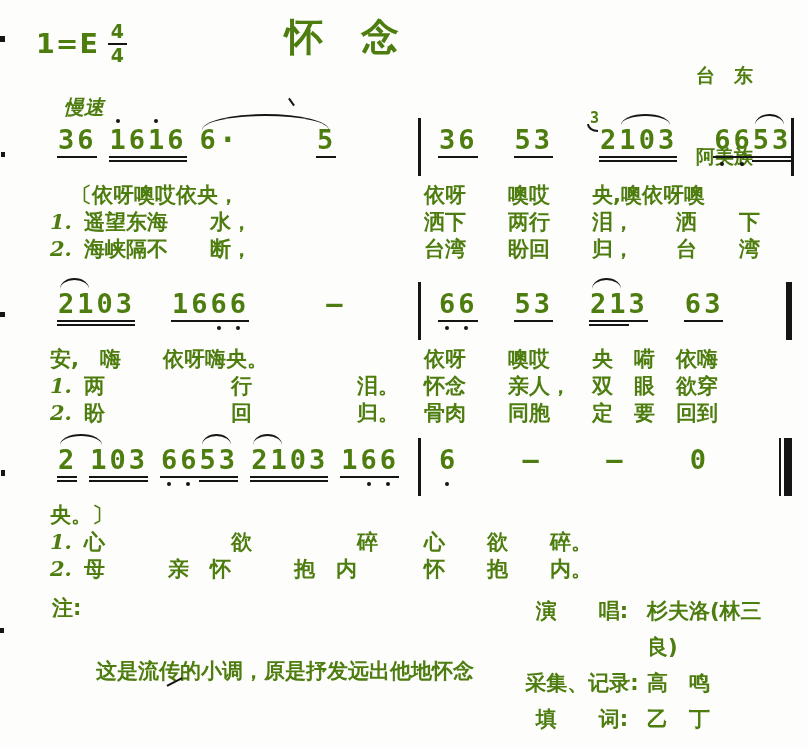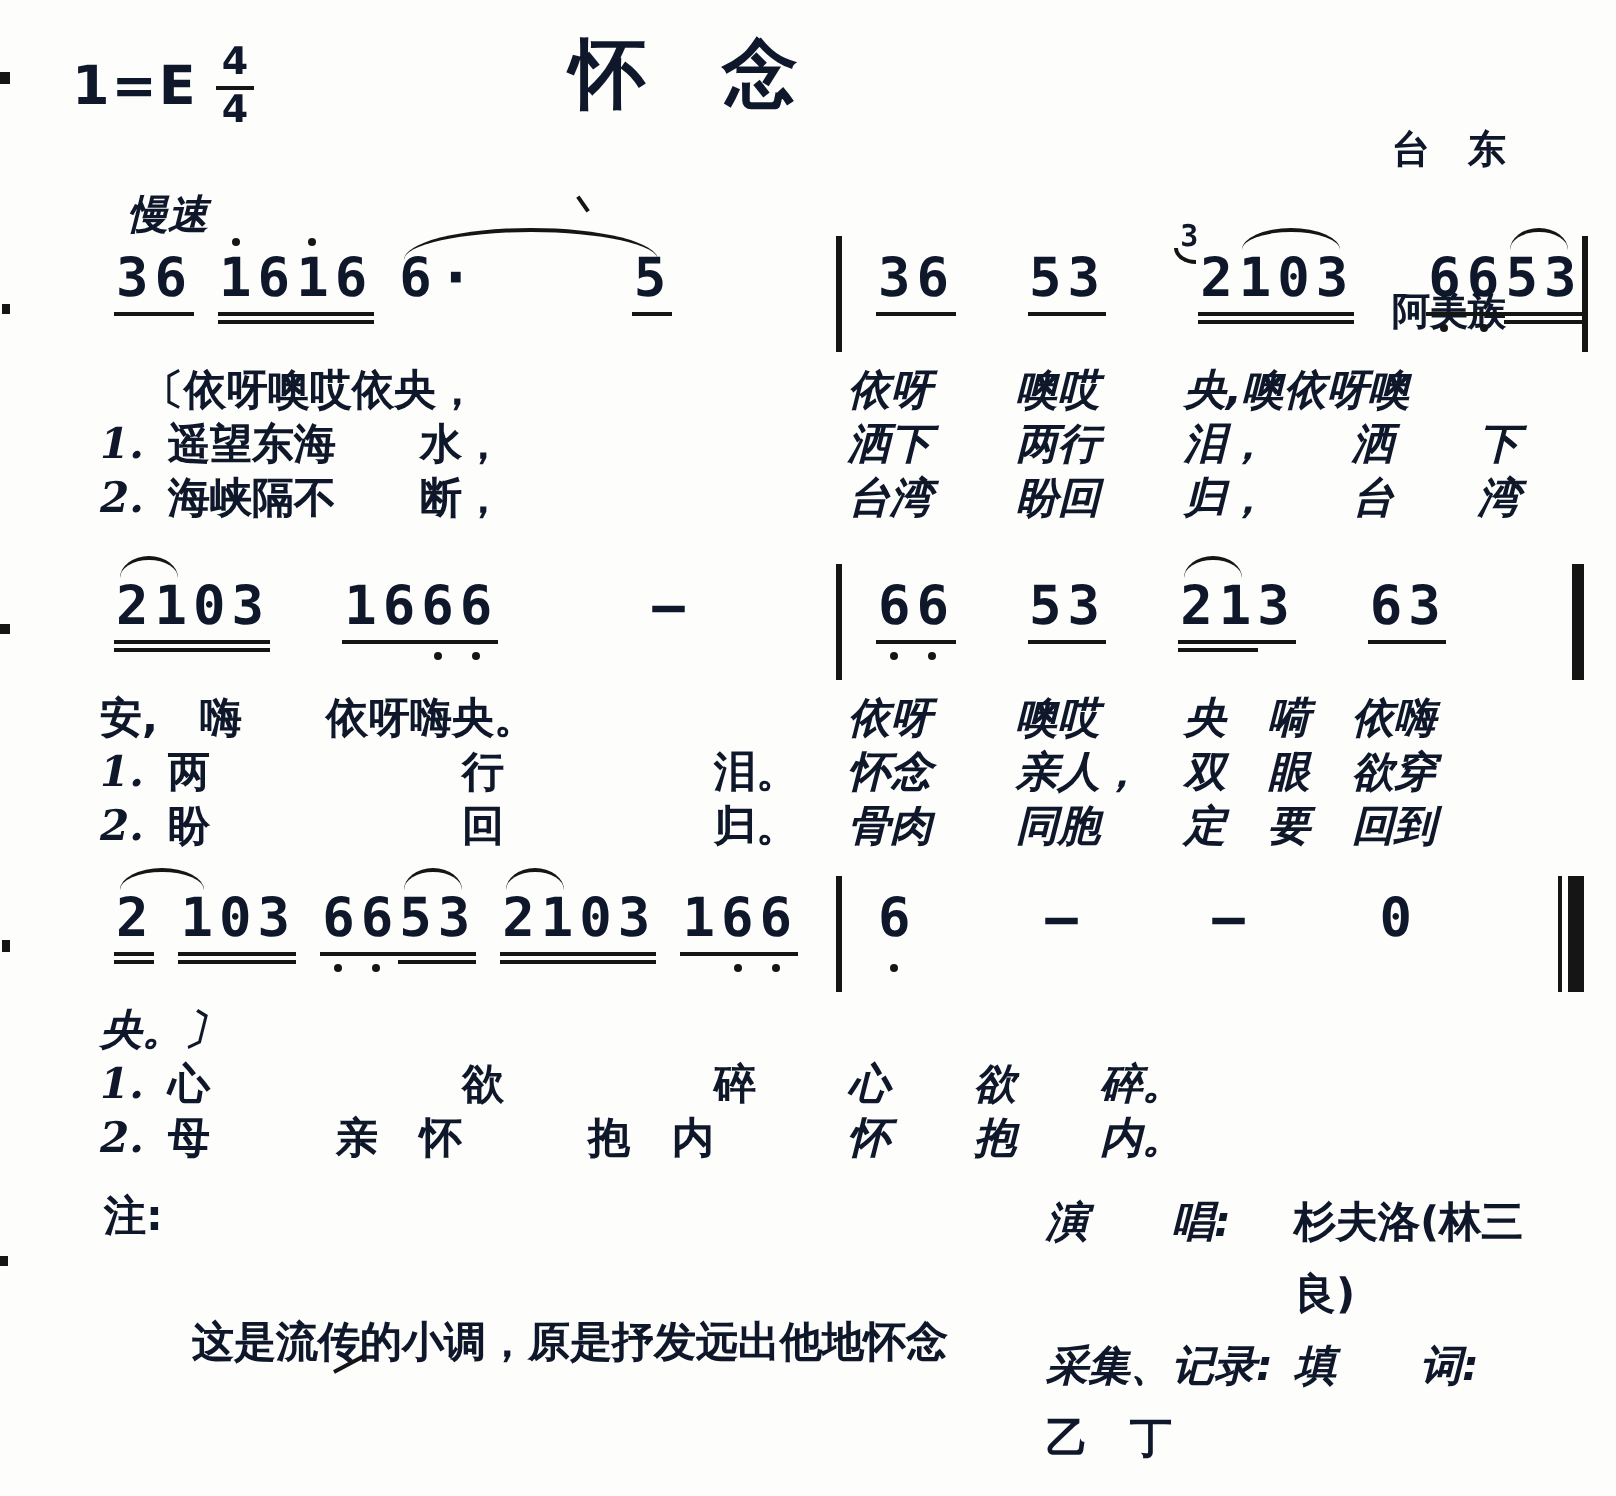--- a/index.html
+++ b/index.html
@@ -1,17 +1,17 @@
 <!DOCTYPE html>
 <html><head>
 <meta charset="utf-8">
 <style>
   html,body{margin:0;padding:0;}
   body{width:808px;height:748px;overflow:hidden;background:#fbfbf9;}
-  .page{position:relative;width:808px;height:748px;background:#fdfdfb;color:#0f172a;
+  .page{position:relative;width:808px;height:748px;background:#fdfdfb;color:#4d7c0f;
         font-family:"DejaVu Sans",sans-serif;}
 
   
   .keysig{position:absolute;left:36px;top:22px;display:flex;align-items:center;gap:9px;}
   .keysig .key{font-weight:bold;font-size:27px;letter-spacing:1px;}
   .meter{display:inline-block;text-align:center;font-weight:bold;font-size:19px;line-height:1.05;}
   .meter .mn{display:block;border-bottom:2.5px solid #151515;padding:0 3px 1px 3px;}
   .meter .md{display:block;padding-top:1px;}
   .title{position:absolute;left:285px;top:12px;width:240px;
          font-size:38px;font-weight:bold;white-space:pre;}
@@ -46,31 +46,31 @@
   .tok.grace{font-size:15px;line-height:15px;transform:translateY(-15px);margin-right:1px;padding-bottom:0;}
   .tok.grace::after{content:"";position:absolute;left:-3px;bottom:-6px;width:9px;height:6px;
        border-left:2px solid #151515;border-bottom:2px solid #151515;border-radius:0 0 0 100%;}
   .slur{position:absolute;top:-12px;height:11px;border-top:2.5px solid #151515;
         border-radius:50% 50% 0 0 / 100% 100% 0 0;}
 
   
   .lyr{display:flex;height:27px;line-height:26px;font-size:21px;font-weight:bold;white-space:pre;}
   .lyr .num{flex:0 0 34px;font-family:"DejaVu Serif",serif;font-style:italic;}
   .lyr .lt{flex:0 0 340px;}
-  .lyr .rt{flex:1 1 auto;font-style:italic;}
+  .lyr .rt{flex:1 1 auto;}
   .lyr.voc .lt{flex:0 0 374px;}
 
   
   .note{position:absolute;left:52px;top:594px;width:470px;}
   .note .label{position:absolute;left:0;top:0;font-size:21px;font-weight:bold;}
   .note .lines{margin-left:44px;font-size:21px;font-weight:bold;line-height:31px;white-space:pre;}
   .credits{position:absolute;left:523px;top:596px;width:280px;display:grid;
            grid-template-columns:118px 1fr;column-gap:6px;row-gap:6px;
            font-size:21px;font-weight:bold;line-height:30px;white-space:pre;}
-  .credits .clabel{text-align:left;font-style:italic;}
+  .credits .clabel{text-align:center;}
   
   .stray{position:absolute;width:9px;height:2px;background:#151515;transform:rotate(55deg);}
   .corr{position:absolute;width:17px;height:2px;background:#151515;transform:rotate(-28deg);}
   .speck{position:absolute;background:#151515;}
 </style>
 </head>
 <body>
 
 <div class="page">
 
@@ -449,20 +449,21 @@
       
     </div>
   </div>
 
   <div class="credits">
     <span class="clabel">演　　唱:</span>
     <span class="cval">杉夫洛(林三</span>
     <span class="clabel"></span>
     <span class="cval">良)</span>
     <span class="clabel">采集、记录:</span>
+    <span class="cval">高　鸣</span>
     <span class="clabel">填　　词:</span>
     <span class="cval">乙　丁</span>
   </div>
 
   <div class="stray" style="left:287px;top:101px;"></div>
   <div class="corr" style="left:166px;top:681px;"></div>
   <div class="speck" style="left:0;top:36px;width:5px;height:6px;"></div>
   <div class="speck" style="left:1px;top:152px;width:4px;height:5px;"></div>
   <div class="speck" style="left:0;top:312px;width:5px;height:5px;"></div>
   <div class="speck" style="left:1px;top:470px;width:4px;height:6px;"></div>

